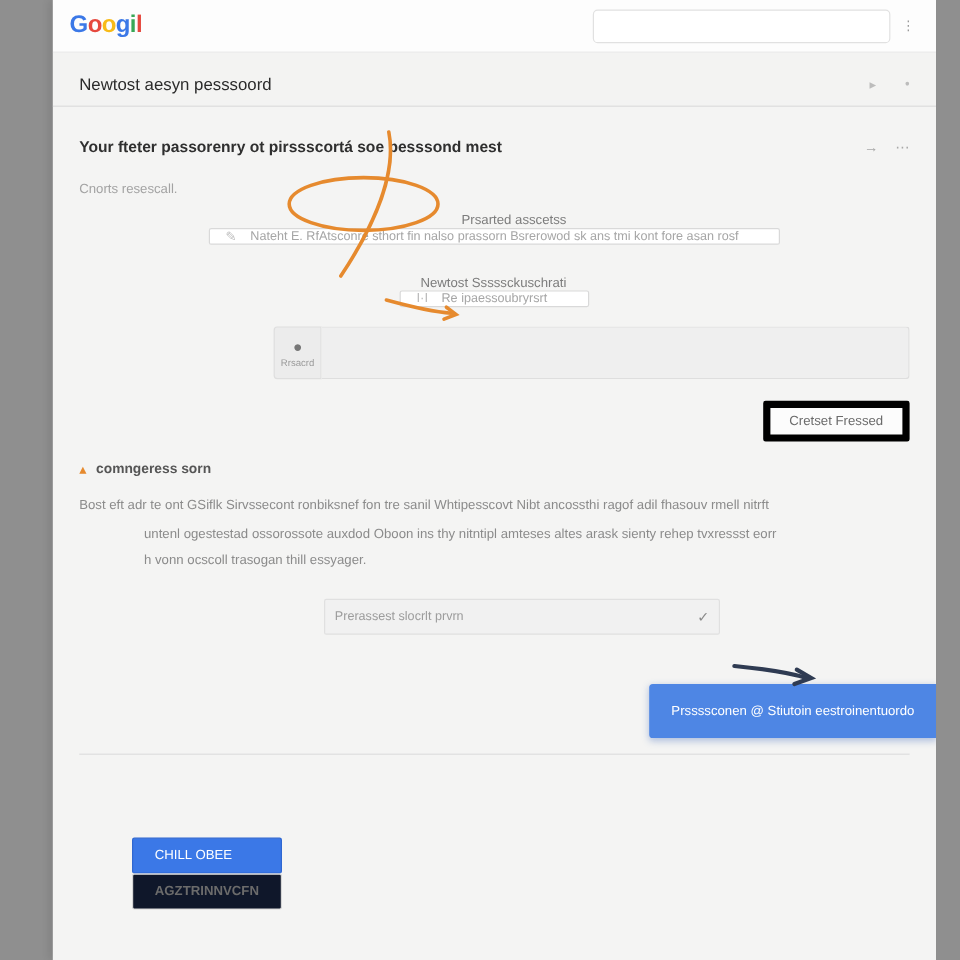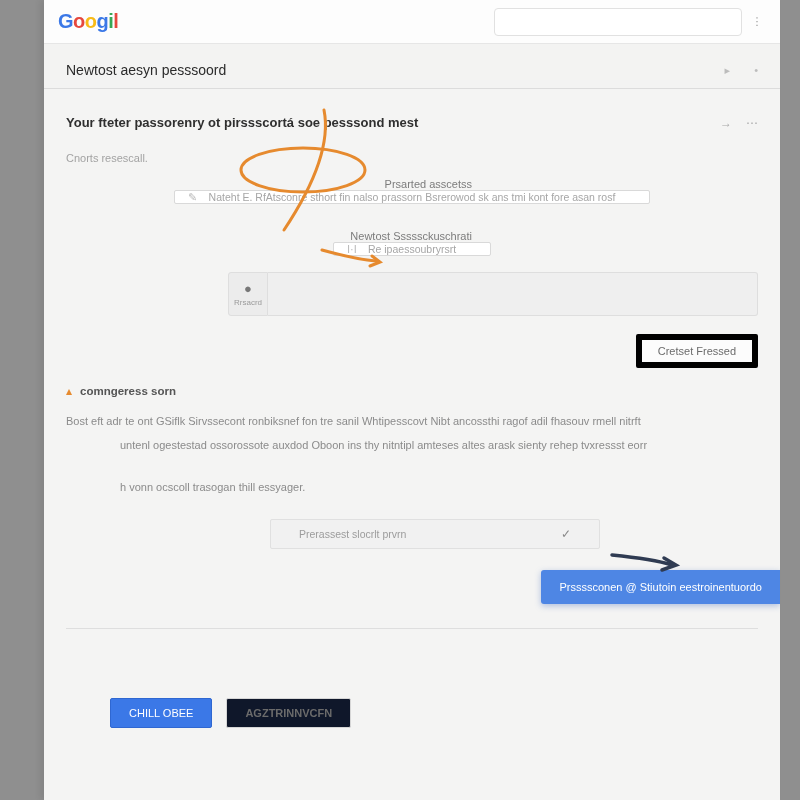--- a/index.html
+++ b/index.html
@@ -152,56 +152,56 @@
   }
   .congrats-row .orange-caret { color:#e68a2e; font-size:12px; }
   .congrats-row .ct { font-size:11.5px; color:#555; font-weight:700; }
 
   .explain {
     margin-top:14px;
     font-size:11px; line-height:1.8; color:#8b8b8b;
     padding:0 4px 0 0;
   }
   .explain .line2 { padding-left:54px; display:block; margin-top:4px;}
-  .explain .line3 { padding-left:54px; display:block; margin-top:22px;}
+  .explain .line3 { padding-left:54px; display:block; margin-top:2px;}
 
   .mid-dropdown {
     margin:22px 0 0 204px;
     width:330px; height:30px;
     background:#f1f1f1;
     border:1px solid #e0e0e0;
     border-radius:2px;
     display:flex; align-items:center;
-    padding:0 28px;
+    padding:0 8px;
     font-size:10.5px; color:#9c9c9c;
   }
   .mid-dropdown .chk { margin-left:auto; color:#8a8a8a; font-size:12px; }
 
   .toast {
     position:absolute;
     right:0; top:570px;
-    height:34px;
+    height:45px;
     padding:0 18px;
     background:#4e86e4;
     color:#fff;
     border-radius:3px 0 0 3px;
     display:flex; align-items:center;
     font-size:11px;
     box-shadow:0 2px 6px rgba(70,110,190,0.4);
     white-space:nowrap;
   }
 
   .footer-sep {
     position:absolute; left:22px; right:22px; top:628px;
     height:1px; background:#dedede;
   }
 
   .footer-btns {
     position:absolute; left:66px; top:698px;
-    display:flex; gap:14px;
+    display:flex; gap:0;flex-direction:column;
   }
   .btn-primary {
     height:30px; padding:0 18px;
     background:#3b78e7; color:#fff;
     border:1px solid #2f67d1;
     border-radius:2px;
     font-size:11px;
     display:flex; align-items:center;
   }
   .btn-secondary {

